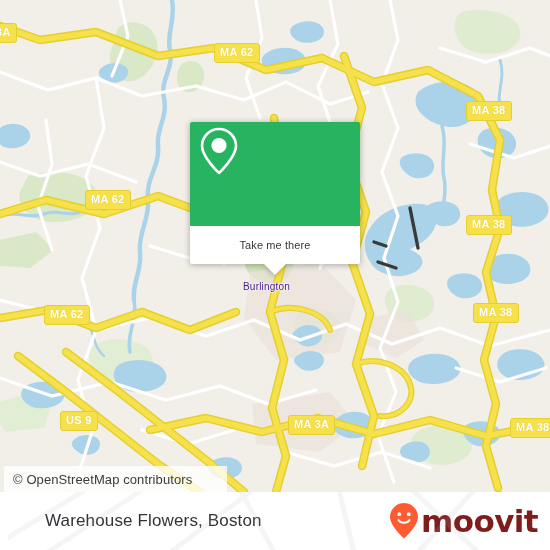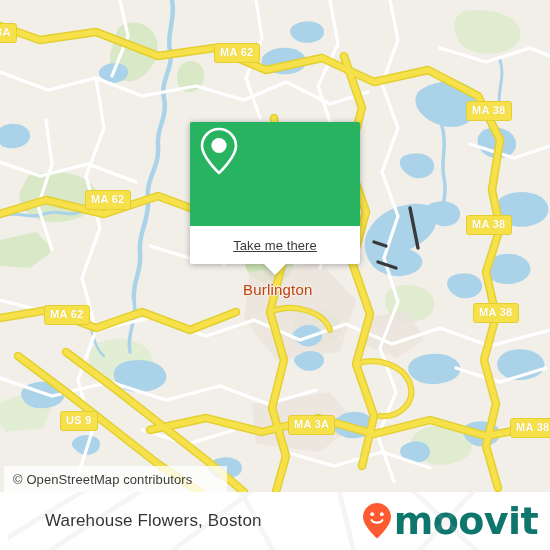--- a/index.html
+++ b/index.html
@@ -27,22 +27,22 @@
     line-height:1;
     padding:3px 5px 4px 5px;
     white-space:nowrap;
     text-shadow:0 0 1px rgba(180,160,20,.45);
     box-sizing:border-box;
   }
 
   
   .place-label{
     position:absolute;
-    color:#c2410c;
-    font-size:15px;
+    color:#4c1d95;
+    font-size:10px;
     letter-spacing:.2px;
     white-space:nowrap;
     text-shadow:
       1px 0 1px #f2efe9,-1px 0 1px #f2efe9,
       0 1px 1px #f2efe9,0 -1px 1px #f2efe9,
       1px 1px 1px #f2efe9,-1px -1px 1px #f2efe9;
   }
 
   
   .callout{
@@ -56,21 +56,21 @@
     border-radius:2px 2px 0 0;
   }
   .callout-bottom{
     position:relative;
     width:170px;height:38px;
     background:#ffffff;
     display:flex;align-items:center;justify-content:center;
     border-radius:0 0 2px 2px;
   }
   .callout-bottom .cta{
-    color:#3a3a3c;font-size:13px;letter-spacing:.1px;text-decoration:underline;
+    color:#3a3a3c;font-size:11px;letter-spacing:.1px;
   }
   .callout-tail{
     position:absolute;left:50%;bottom:-11px;margin-left:-11px;
     width:0;height:0;
     border-left:11px solid transparent;
     border-right:11px solid transparent;
     border-top:11px solid #ffffff;
   }
 
   
@@ -91,21 +91,21 @@
     background:#ffffff;
     display:flex;align-items:center;justify-content:space-between;
     padding:0 20px 0 37px;box-sizing:border-box;
     overflow:hidden;
   }
   .footer-title{
     color:#333338;font-size:17px;letter-spacing:.15px;white-space:nowrap;
   }
   .brand{display:flex;align-items:center;gap:2px;}
   .brand-word{
-    color:#0f766e;font-size:38px;letter-spacing:-.6px;line-height:1;
+    color:#7f1d1d;font-size:31px;letter-spacing:-.6px;line-height:1;
     font-family:"DejaVu Sans", sans-serif;font-weight:600;
   }
   .ghost{
     position:absolute;left:0;top:0;width:550px;height:58px;
     opacity:.13;pointer-events:none;
   }
 </style>
 </head>
 <body>
 

